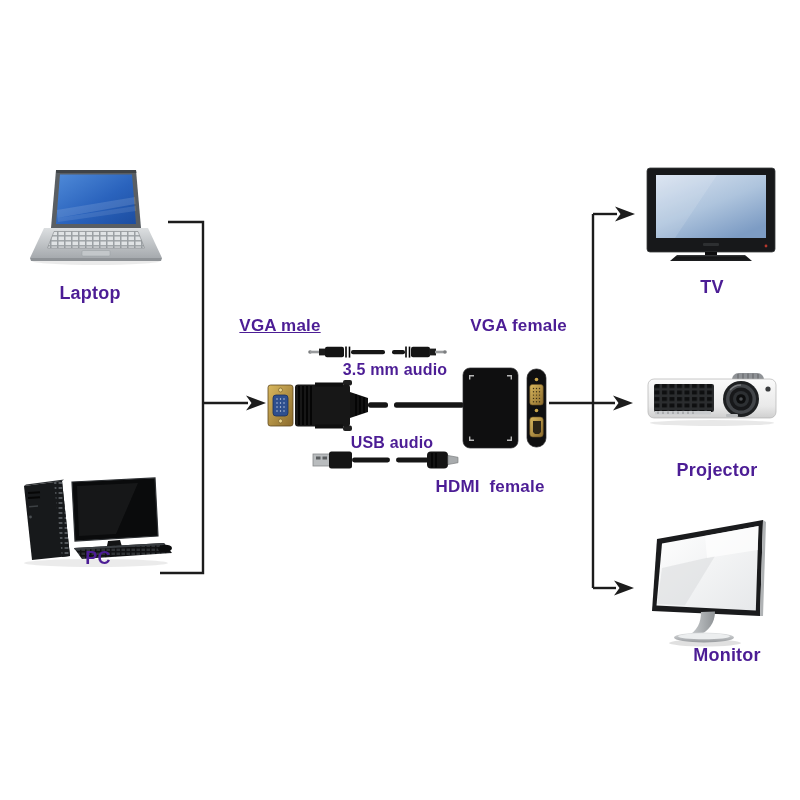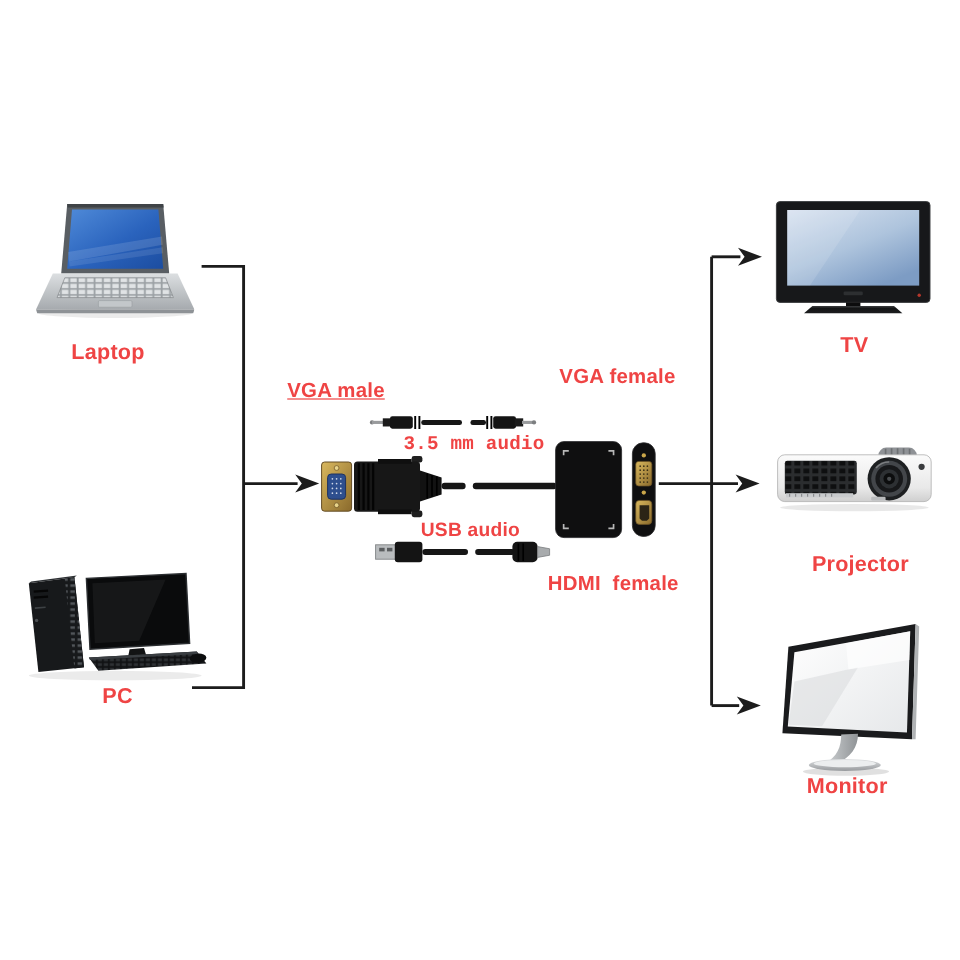--- a/index.html
+++ b/index.html
@@ -1,20 +1,20 @@
 <!DOCTYPE html>
 <html><head>
 <meta charset="utf-8">
 <style>
   html,body{margin:0;padding:0;}
   body{width:800px;height:800px;background:#ffffff;overflow:hidden;
        font-family:"Liberation Sans",sans-serif;}
   .canvas{position:relative;width:800px;height:800px;background:#ffffff;}
   .abs{position:absolute;}
-  .lbl{position:absolute;color:#ef4444;font-weight:700;text-align:center;
+  .lbl{position:absolute;color:#4c1d95;font-weight:700;text-align:center;
        letter-spacing:.2px;}
   .lbl-lg{font-size:18px;}
   .lbl-md{font-size:17px;}
   .lbl-sm{font-size:16px;}
   .pre{white-space:pre;}
   svg{display:block;}
 </style>
 </head>
 <body>
 
@@ -315,24 +315,24 @@
       <rect x="172" y="113.5" width="21" height="17" rx="4" fill="#141414"></rect>
       <g stroke="#000000" stroke-width="1.4">
         <line x1="177" y1="115" x2="177" y2="129.5"></line>
           <line x1="181" y1="115" x2="181" y2="129.5"></line>
       </g>
       <path d="M193,117.5 L203,119.3 L203,124.7 L193,126.5 Z" fill="#a8abad" stroke="#7e8183" stroke-width="0.7"></path>
     </g>
   </svg>
 
   <div class="lbl lbl-lg abs" style="left:30px;top:283px;width:120px;">Laptop</div>
-  <div class="lbl lbl-lg abs" style="left:48px;top:570px;width:100px;">PC</div>
+  <div class="lbl lbl-lg abs" style="left:48px;top:548px;width:100px;">PC</div>
   <div class="lbl lbl-lg abs" style="left:662px;top:277px;width:100px;">TV</div>
   <div class="lbl lbl-lg abs" style="left:657px;top:460px;width:120px;">Projector</div>
-  <div class="lbl lbl-lg abs" style="left:646px;top:645px;width:120px;">Monitor</div>
+  <div class="lbl lbl-lg abs" style="left:667px;top:645px;width:120px;">Monitor</div>
 
   <div class="lbl lbl-md abs" style="left:230px;top:316px;width:100px;text-decoration:underline;">VGA male</div>
-  <div class="lbl lbl-md abs" style="left:462px;top:304px;width:105px;">VGA female</div>
-  <div class="lbl lbl-sm abs" style="left:335px;top:361px;width:120px;font-family:Liberation Mono, monospace;">3.5 mm audio</div>
+  <div class="lbl lbl-md abs" style="left:462px;top:316px;width:105px;text-align:right;">VGA female</div>
+  <div class="lbl lbl-sm abs" style="left:335px;top:361px;width:120px;">3.5 mm audio</div>
   <div class="lbl lbl-sm abs" style="left:337px;top:434px;width:110px;">USB audio</div>
-  <div class="lbl lbl-md abs pre" style="left:451px;top:477px;width:120px;">HDMI  female</div>
+  <div class="lbl lbl-md abs pre" style="left:430px;top:477px;width:120px;">HDMI  female</div>
 
 </div>
 
 </body></html>

